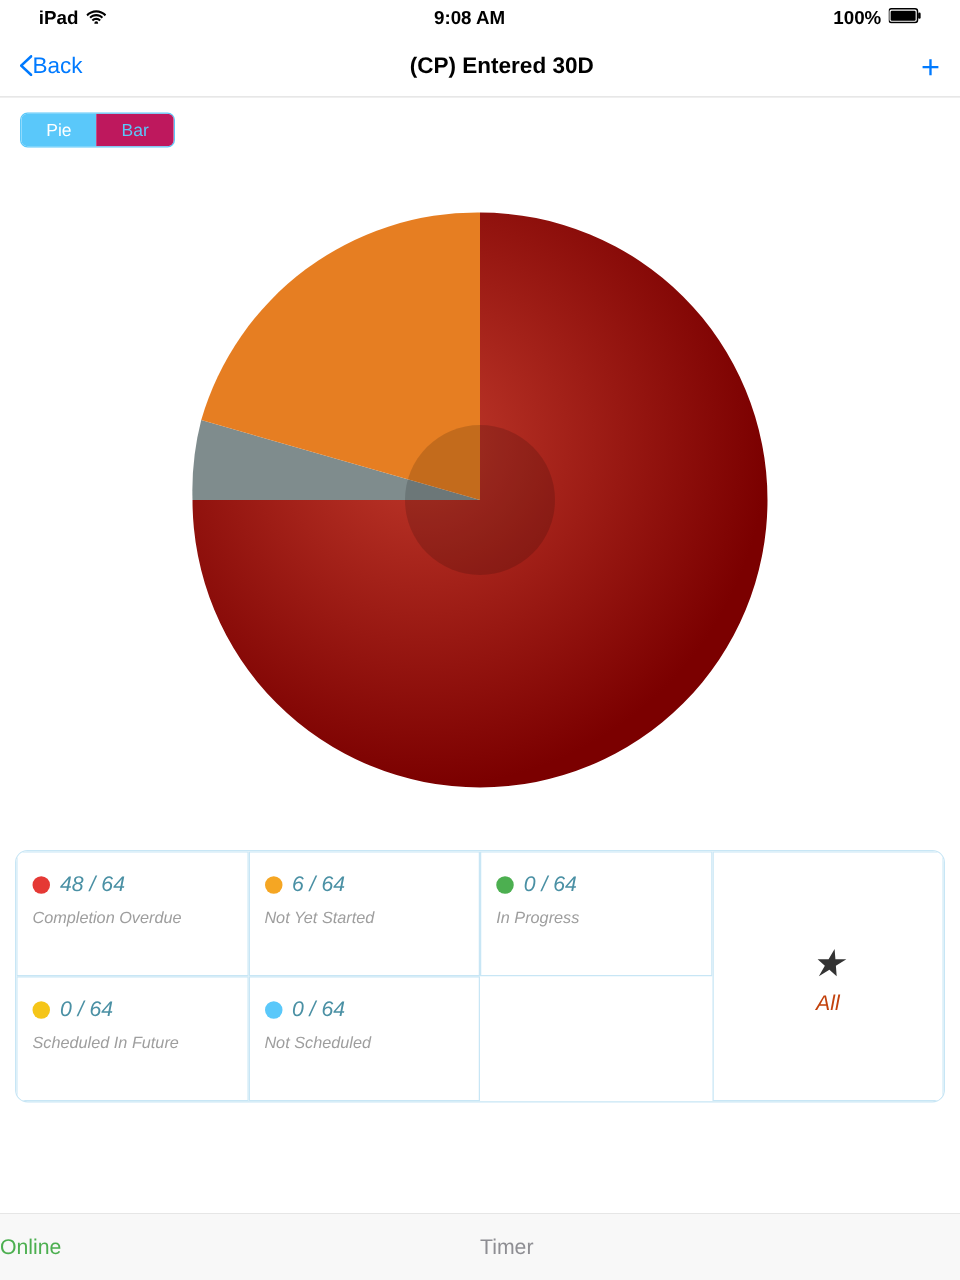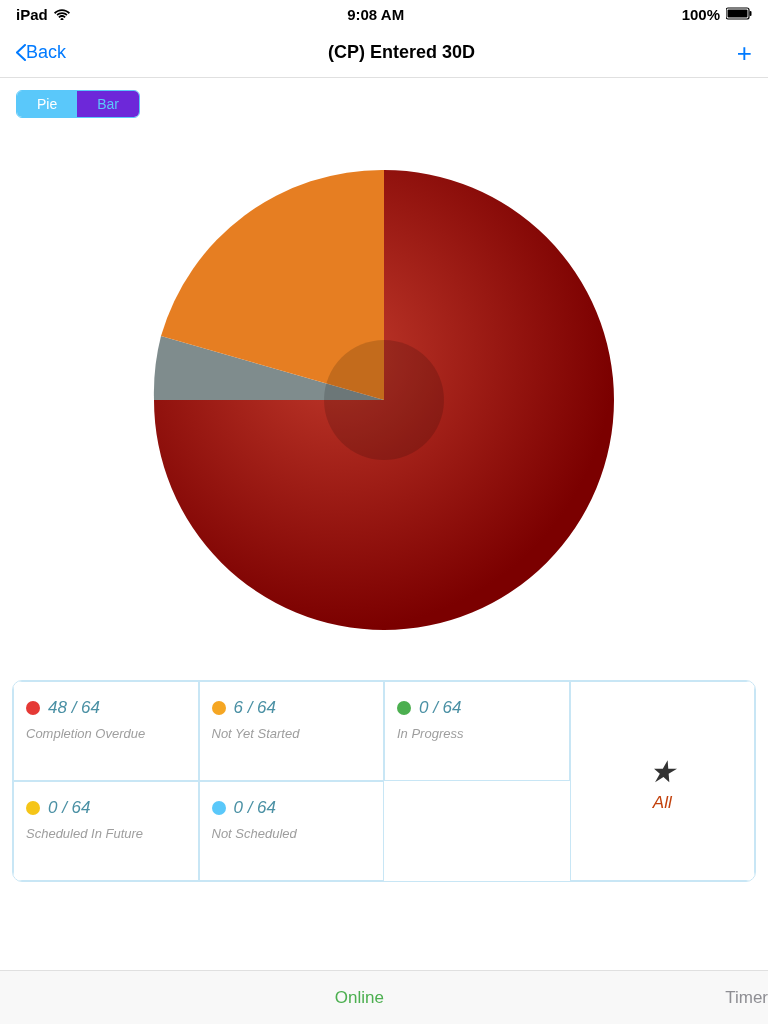--- a/index.html
+++ b/index.html
@@ -10,21 +10,21 @@
       width: 768px;
       min-height: 1024px;
       overflow-x: hidden;
     }
 
     
     .status-bar {
       display: flex;
       justify-content: space-between;
       align-items: center;
-      padding: 4px 16px;
+      padding: 4px 31px;
       font-size: 15px;
       font-weight: 600;
       background: #fff;
       height: 28px;
     }
     .status-left { display: flex; align-items: center; gap: 6px; }
     .status-right { display: flex; align-items: center; gap: 6px; }
 
     
     .nav-bar {
@@ -62,21 +62,21 @@
       margin: 12px 16px;
       border: 1.5px solid #5ac8fa;
       border-radius: 6px;
       overflow: hidden;
       width: fit-content;
     }
     .segment-btn {
       padding: 5px 20px;
       font-size: 14px;
       cursor: pointer;
-      background: #6d28d9;
+      background: #be185d;
       color: #5ac8fa;
       border: none;
       outline: none;
     }
     .segment-btn.active {
       background: #5ac8fa;
       color: #fff;
     }
 
     
@@ -167,21 +167,21 @@
       left: 0;
       width: 768px;
       height: 54px;
       display: flex;
       border-top: 1px solid #e0e0e0;
       background: #f8f8f8;
     }
     .tab-item {
       flex: 1;
       display: flex;
-      justify-content: flex-end;
+      justify-content: flex-start;
       align-items: center;
       font-size: 17px;
       cursor: pointer;
       color: #8e8e93;
     }
     .tab-item.active {
       color: #4caf50;
     }
 
     

